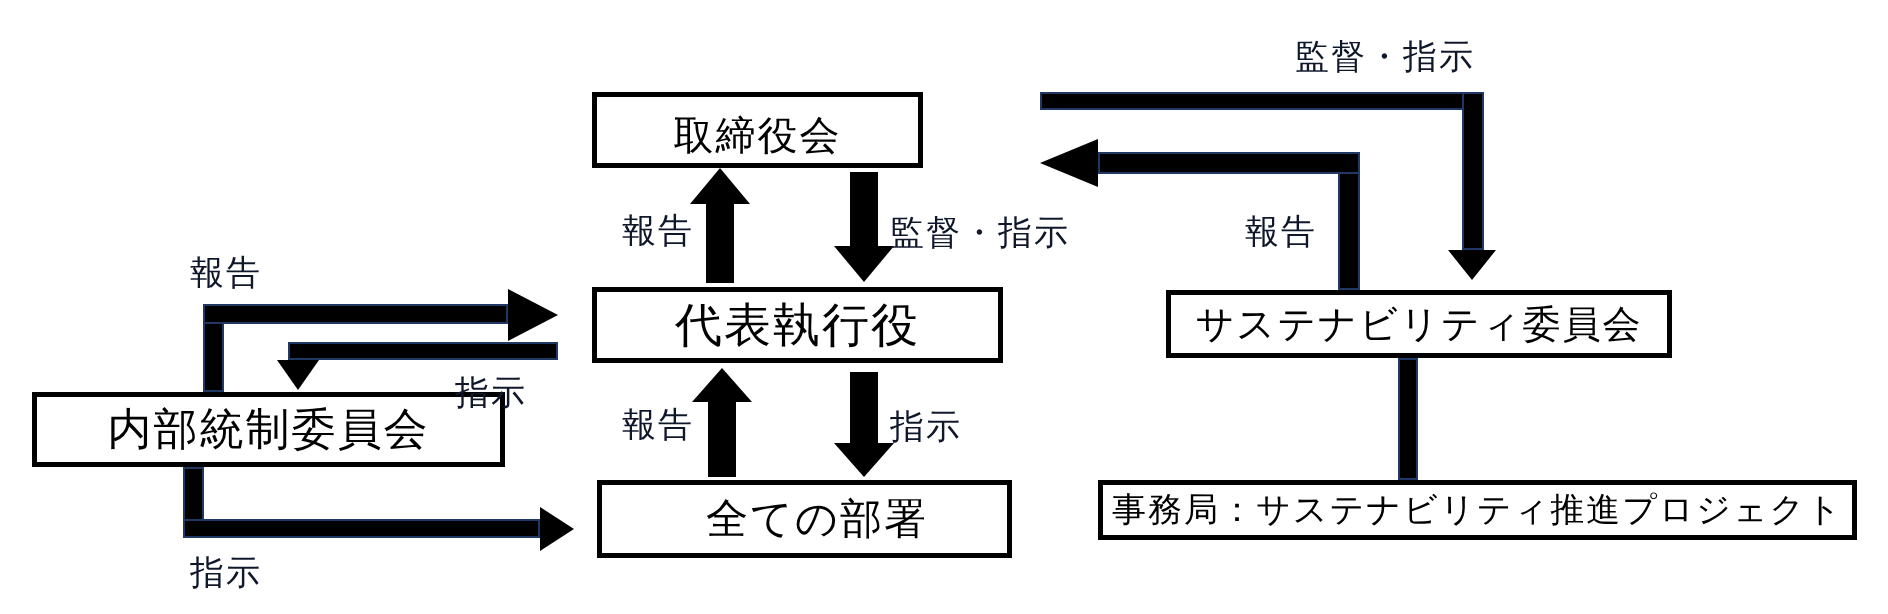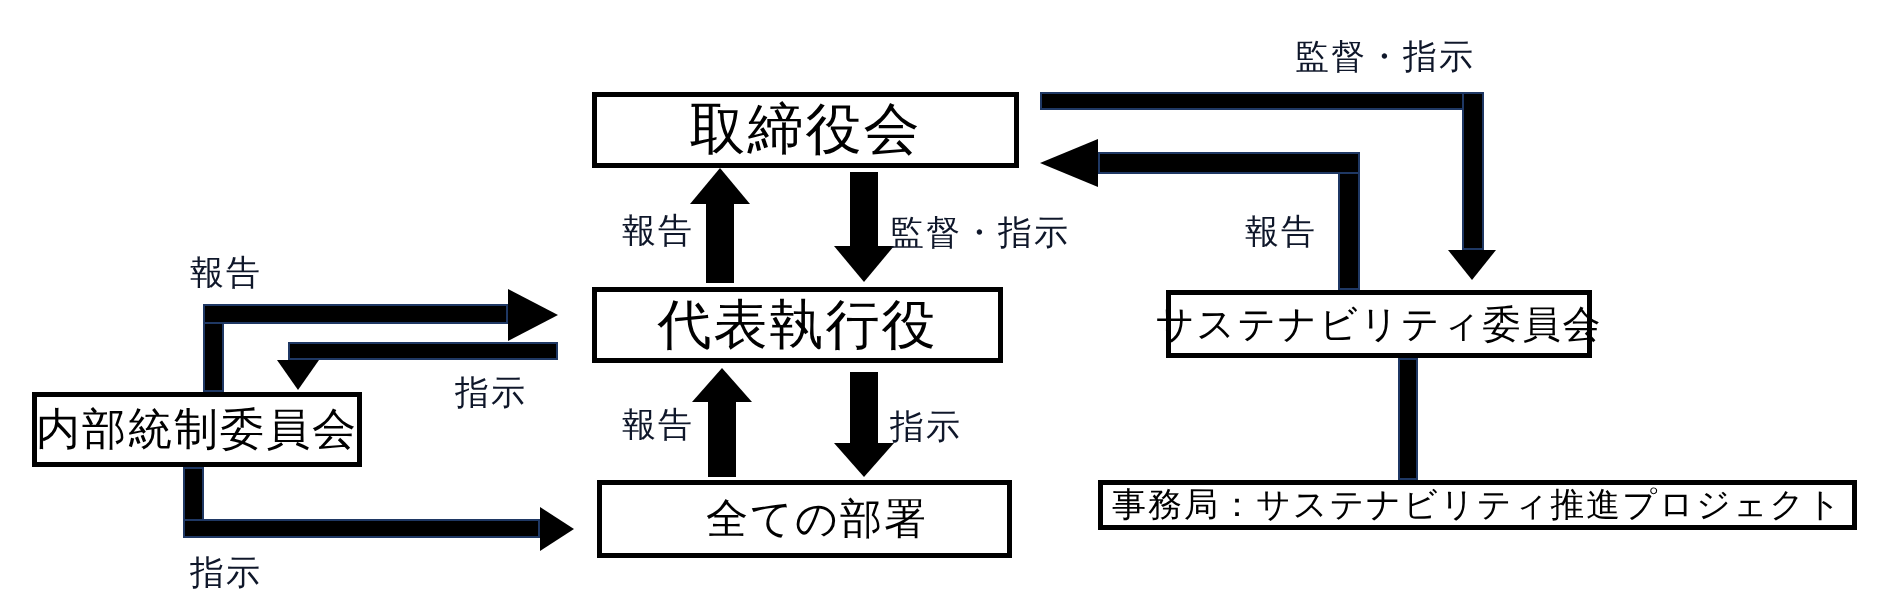--- a/index.html
+++ b/index.html
@@ -38,41 +38,41 @@
     color:#0f172a;
     white-space:nowrap;
     letter-spacing:2px;
   }
 </style>
 </head>
 <body>
 
 <div id="canvas">
 
-  <div class="node" style="left:592px;top:92px;width:427px;height:76px;font-size:56px;">
+  <div class="node" style="left:592px;top:92px;width:331px;height:76px;font-size:40px;align-items:flex-end;">
     <span>取締役会</span>
   </div>
 
-  <div class="node" style="left:592px;top:287px;width:411px;height:76px;font-size:54px;">
+  <div class="node" style="left:592px;top:287px;width:411px;height:76px;font-size:47px;">
     <span>代表執行役</span>
   </div>
 
   <div class="node" style="left:597px;top:480px;width:415px;height:78px;font-size:42px;padding-left:25px;">
     <span>全ての部署</span>
   </div>
 
-  <div class="node" style="left:32px;top:392px;width:330px;height:75px;font-size:44px;">
+  <div class="node" style="left:32px;top:392px;width:473px;height:75px;font-size:44px;">
     <span>内部統制委員会</span>
   </div>
 
-  <div class="node" style="left:1166px;top:290px;width:426px;height:68px;font-size:38px;">
+  <div class="node" style="left:1166px;top:290px;width:506px;height:68px;font-size:38px;">
     <span>サステナビリティ委員会</span>
   </div>
 
-  <div class="node" style="left:1098px;top:480px;width:759px;height:50px;font-size:34px;justify-content:center;">
+  <div class="node" style="left:1098px;top:480px;width:759px;height:60px;font-size:34px;justify-content:center;">
     <span>事務局：サステナビリティ推進プロジェクト</span>
   </div>
 
   <div>
     <div class="tri" style="left:690px;top:168px;border-left:30px solid transparent;border-right:30px solid transparent;border-bottom:36px solid #000;"></div>
     <div class="shaft" style="left:706px;top:200px;width:28px;height:83px;"></div>
   </div>
 
   <div>
     <div class="shaft" style="left:850px;top:172px;width:28px;height:76px;"></div>

